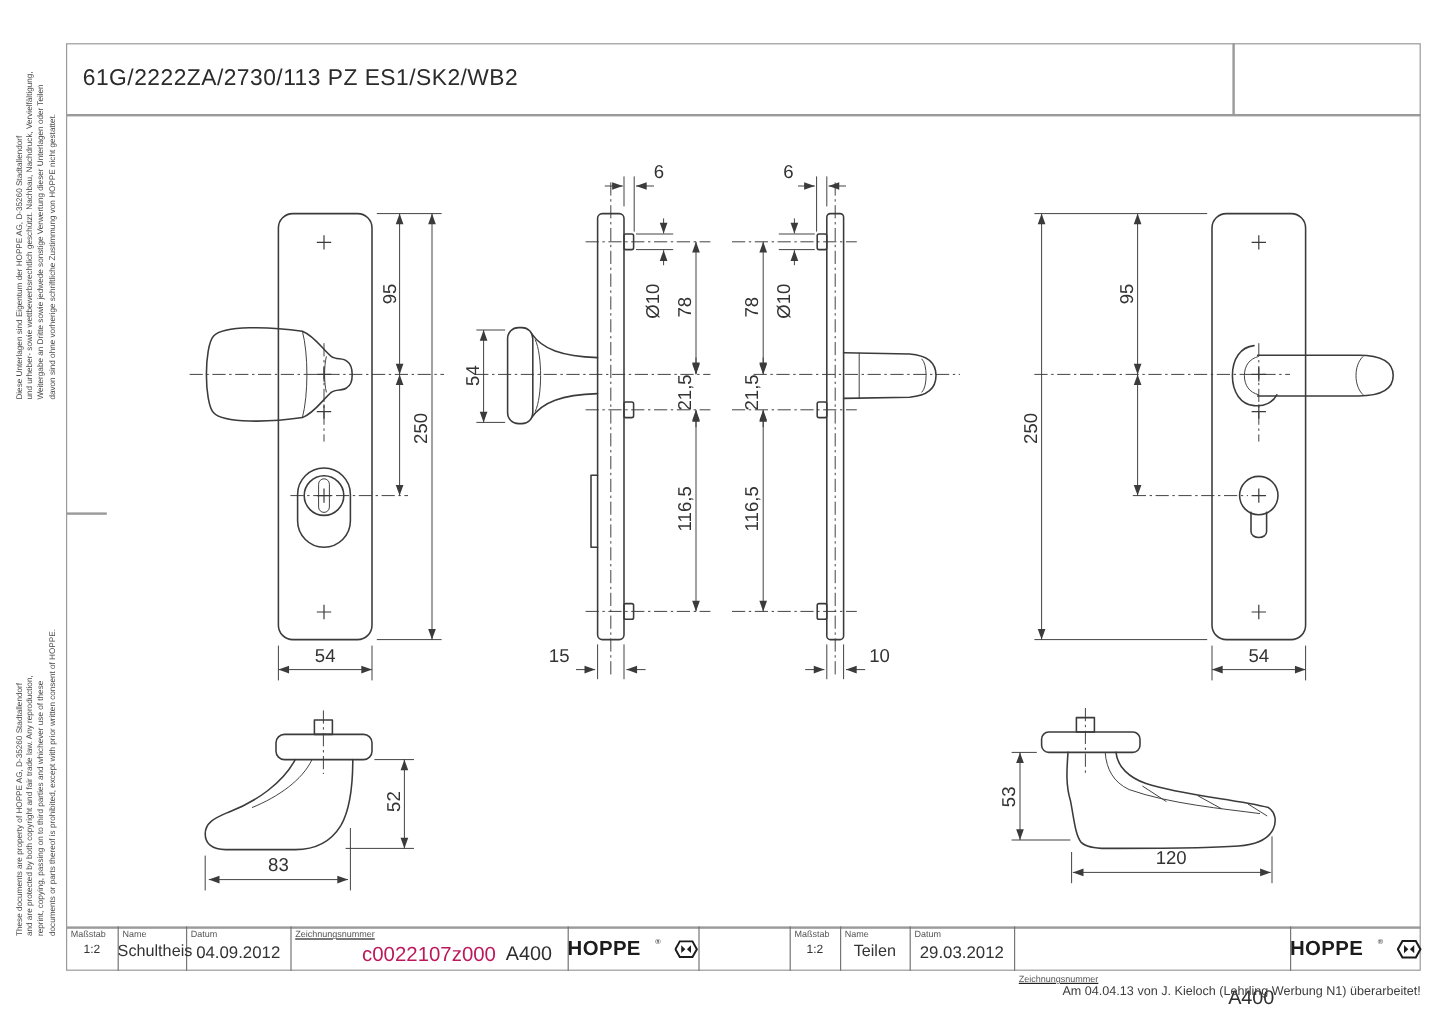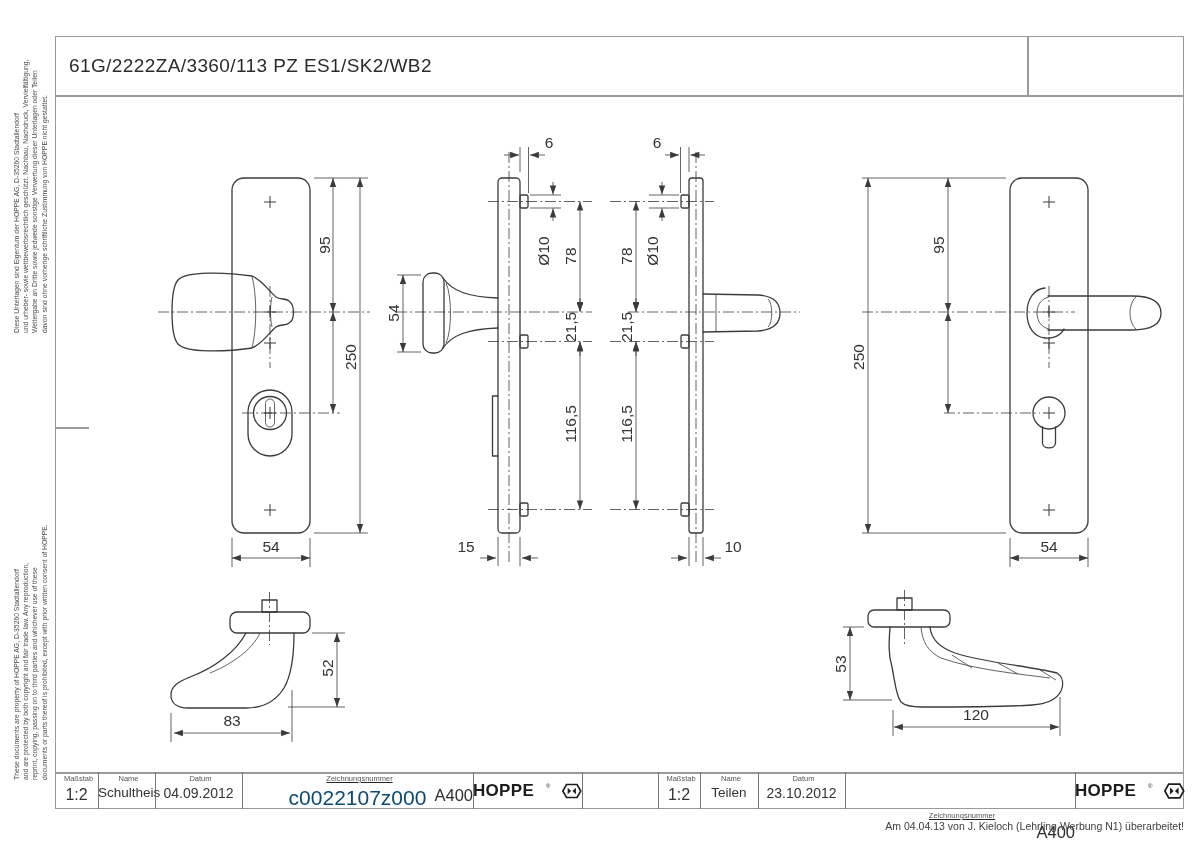--- a/index.html
+++ b/index.html
@@ -11,28 +11,28 @@
   .vline{background:#9a9a9a;width:1.5px;}
   .cellline{background:#777;width:1px;top:772px;height:37px;}
   .title-text{left:69px;top:36px;height:59px;line-height:59px;font-size:19px;letter-spacing:.4px;color:#2b2b2b;}
   
   .sidenote{font-size:6.8px;line-height:1.35;color:#4a4a4a;white-space:pre-line;transform:rotate(-90deg);transform-origin:0 0;}
   .sidenote.de{left:12px;top:333px;width:300px;}
   .sidenote.en{left:12px;top:780px;width:332px;}
   .foldtick{left:55px;top:427px;width:34px;height:2px;background:#9a9a9a;}
   
   .tb{top:772px;height:37px;box-sizing:border-box;}
-  .tb-label{font-size:7.5px;color:#555;padding:2px 0 0 4px;text-align:center;}
+  .tb-label{font-size:7.5px;color:#555;padding:2px 0 0 4px;}
   .tb-value{text-align:center;color:#333;}
-  .val-scale{font-size:16px;margin-top:3px;}
+  .val-scale{font-size:10px;margin-top:3px;}
   .val-name{font-size:13.5px;margin-top:2px;}
   .val-date{font-size:14px;margin-top:2px;}
   .numcell{position:relative;text-decoration:underline;}
-  .val-number{position:absolute;left:0;right:0;top:14px;text-align:center;font-size:21px;color:#0c4a6e;}
-  .val-code{position:absolute;right:0;top:14px;font-size:16.5px;color:#2e2e2e;}
+  .val-number{position:absolute;left:0;right:0;top:14px;text-align:center;font-size:17px;color:#be185d;}
+  .val-code{position:absolute;right:13px;top:14px;font-size:16.5px;color:#2e2e2e;}
   .logo{display:flex;align-items:center;justify-content:center;height:37px;gap:12px;}
   .logo .word{font-weight:bold;font-size:17px;letter-spacing:.3px;color:#1c1c1c;}
   .logo .reg{font-size:6px;vertical-align:top;position:relative;top:-5px;color:#1c1c1c;}
   .revnote{right:16px;top:820px;font-size:10.5px;color:#3d3d3d;}
   
   svg text{font-family:"Liberation Sans",sans-serif;}
   .o{fill:none;stroke:#3b3b3b;stroke-width:1.3;stroke-linejoin:round;stroke-linecap:round;}
   .t{fill:none;stroke:#3b3b3b;stroke-width:.8;}
   .c{fill:none;stroke:#3b3b3b;stroke-width:.8;stroke-dasharray:11 3 2 3;}
   .dl{marker-start:url(#ar);marker-end:url(#ar);}
@@ -42,21 +42,21 @@
 </style>
 </head>
 <body>
 
 <div class="abs frame"></div>
 <div class="abs hline" style="left:55px;top:95px;width:1129px;"></div>
 <div class="abs vline" style="left:1027px;top:36px;height:59px;"></div>
 <div class="abs hline" style="left:55px;top:772px;width:1129px;"></div>
 <div class="abs foldtick"></div>
 
-<div class="abs title-text">61G/2222ZA/3360/113 PZ ES1/SK2/WB2</div>
+<div class="abs title-text">61G/2222ZA/2730/113 PZ ES1/SK2/WB2</div>
 
 <div class="abs sidenote de">Diese Unterlagen sind Eigentum der  HOPPE AG, D-35260 Stadtallendorf
 und urheber- sowie wettbewerbsrechtlich geschützt. Nachbau, Nachdruck, Vervielfältigung,
 Weitergabe an Dritte sowie jedwede sonstige Verwertung dieser Unterlagen oder Teilen
 davon sind ohne vorherige schriftliche Zustimmung von HOPPE nicht gestattet.</div>
 <div class="abs sidenote en">These documents are property of HOPPE AG, D-35260 Stadtallendorf
 and are protected by both copyright and fair trade law. Any reproduction,
 reprint, copying, passing on to third parties and whichever use of these
 documents or parts thereof is prohibited, except with prior written consent of HOPPE.</div>
 
@@ -232,21 +232,21 @@
 <div class="abs tb" style="left:658px;width:42px;">
   <div class="tb-label">Maßstab</div>
   <div class="tb-value val-scale">1:2</div>
 </div>
 <div class="abs tb" style="left:700px;width:58px;">
   <div class="tb-label">Name</div>
   <div class="tb-value val-name">Teilen</div>
 </div>
 <div class="abs tb" style="left:758px;width:87px;">
   <div class="tb-label">Datum</div>
-  <div class="tb-value val-date">23.10.2012</div>
+  <div class="tb-value val-date">29.03.2012</div>
 </div>
 <div class="abs tb numcell" style="left:845px;width:230px;">
   <div class="tb-label">Zeichnungsnummer</div>
   <div class="val-code">A400</div>
 </div>
 <div class="abs tb logo" style="left:1075px;width:110px;">
   <span class="word">HOPPE</span>
     <span class="reg">®</span>
   <svg width="24" height="18" viewBox="0 0 24 18">
     <polygon points="5.5,1 18.5,1 23,9 18.5,17 5.5,17 1,9" fill="none" stroke="#1c1c1c" stroke-width="2"></polygon>

